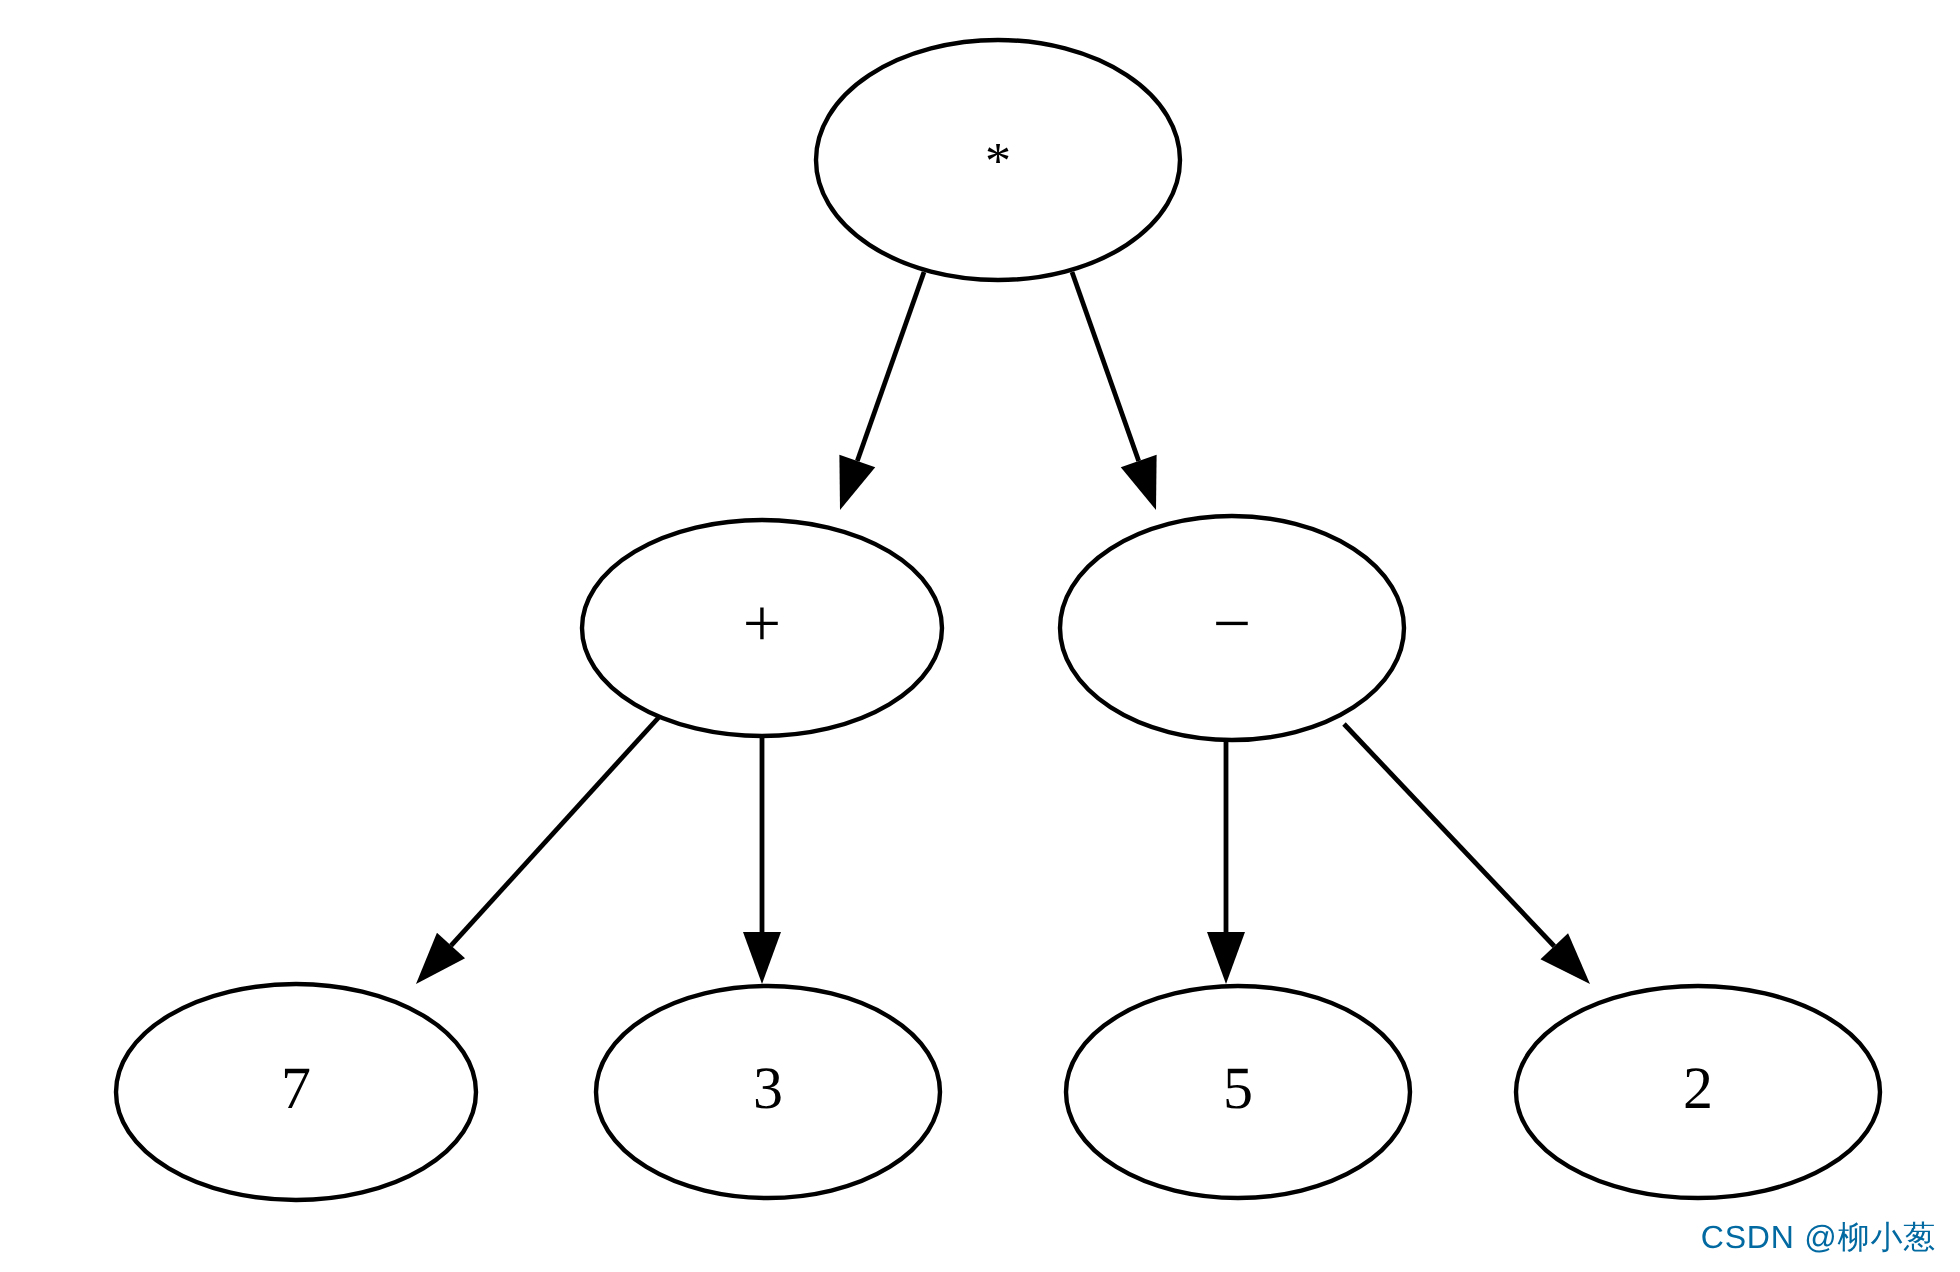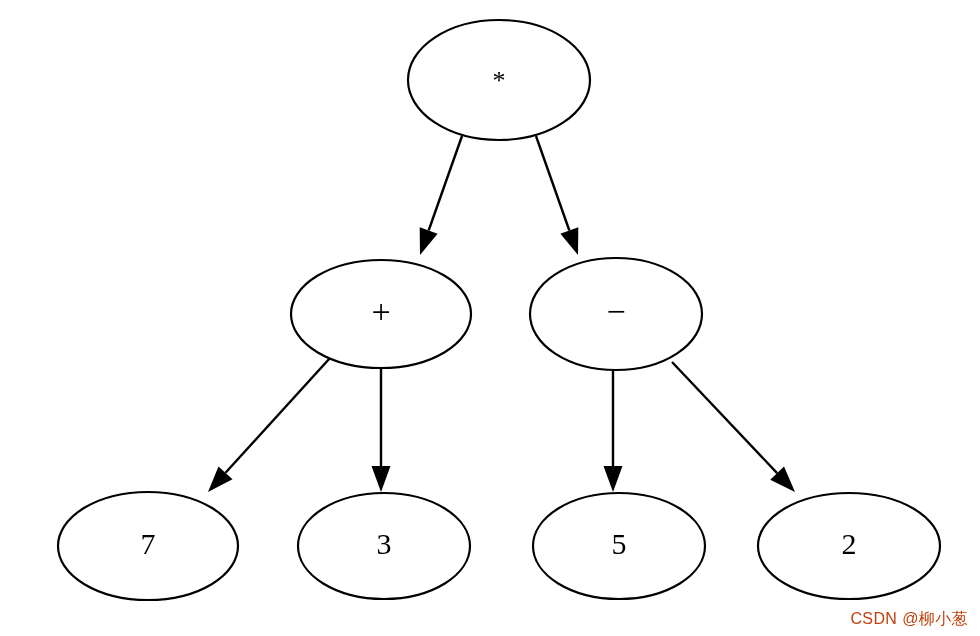--- a/index.html
+++ b/index.html
@@ -48,21 +48,21 @@
     fill: none;
   }
   .edge-head {
     fill: #000000;
     stroke: none;
   }
   #watermark {
     position: absolute;
     right: 12px;
     bottom: 6px;
-    color: #c2410c;
+    color: #0369a1;
     font-family: "Liberation Sans", "DejaVu Sans", sans-serif;
     font-size: 16px;
     letter-spacing: 0.4px;
     white-space: nowrap;
     user-select: none;
   }
 </style>
 </head>
 <body>
 

